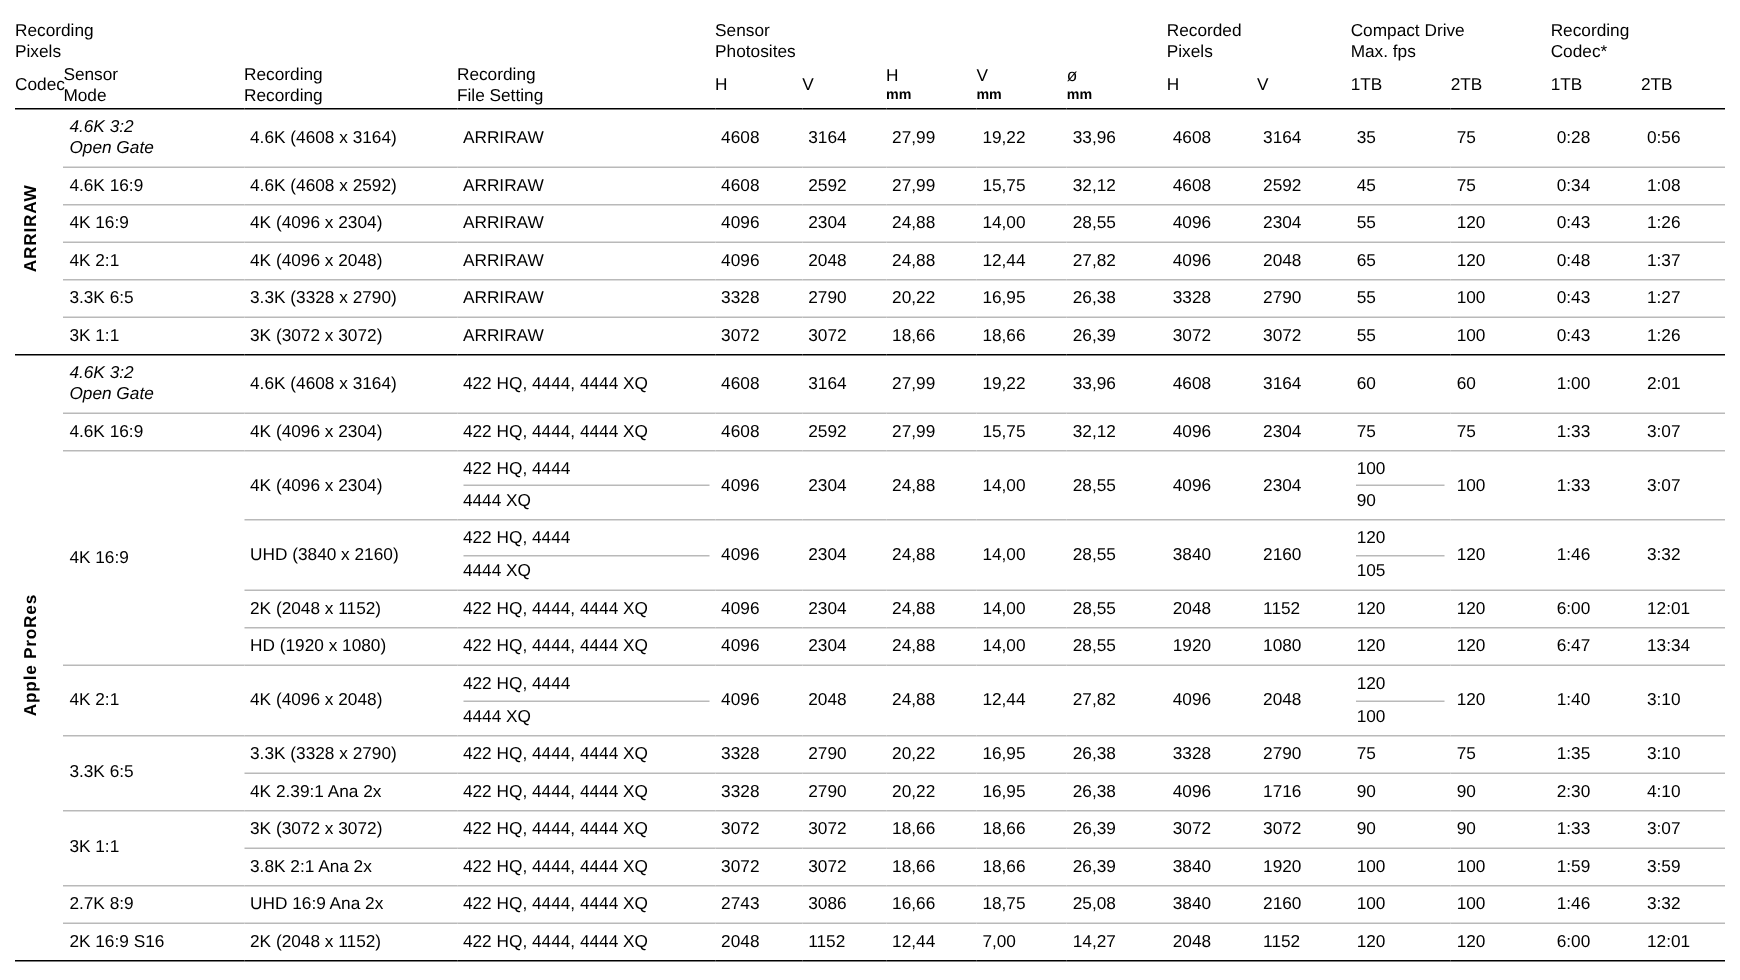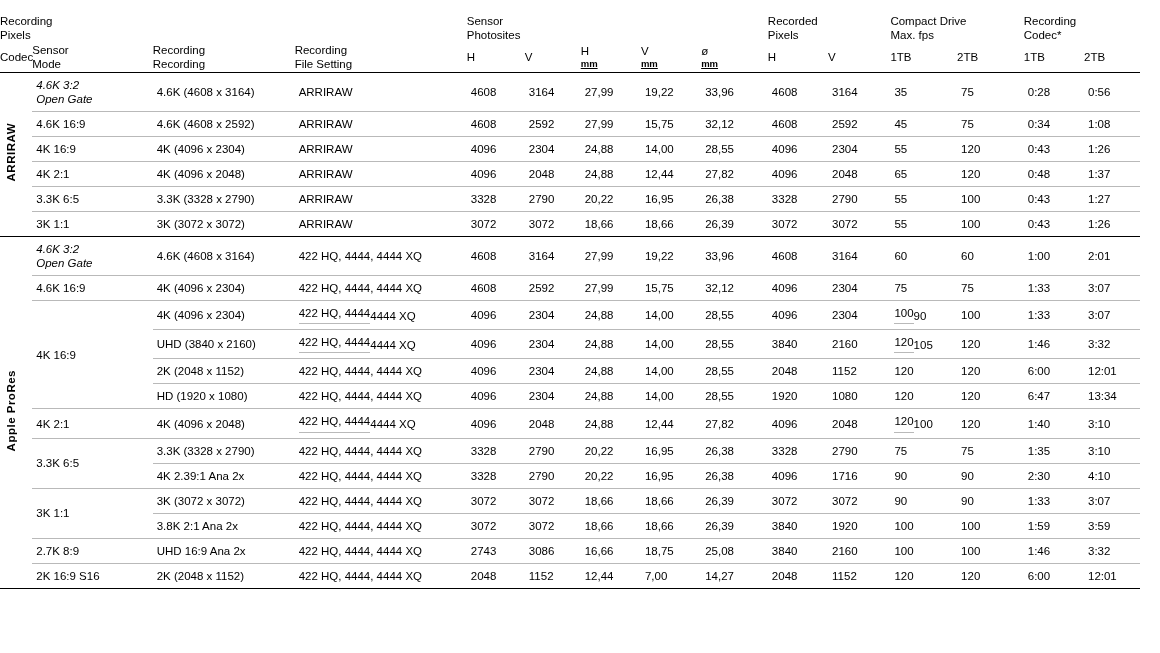--- a/index.html
+++ b/index.html
@@ -11,21 +11,21 @@
   #page {
     position: relative;
     width: 1160px;
     height: 653px;
     background: #ffffff;
     overflow: hidden;
   }
   table.spec {
     border-collapse: collapse;
     width: 1140px;
-    margin: 14px 10px 0 0;
+    margin: 14px 10px 0 10px;
     table-layout: fixed;
   }
   table.spec td, table.spec th {
     font-size: 11.5px;
     color: #000;
     padding: 0;
     vertical-align: middle;
     text-align: left;
     font-weight: normal;
   }
@@ -40,21 +40,20 @@
   .hdr-sub td {
     font-weight: bold;
     font-size: 11.5px;
     line-height: 1.25;
     padding: 4px 4px 7px 4px;
     vertical-align: top;
   }
   .hdr-sub td .sm {
     font-weight: bold;
     font-size: 9.5px;
-    text-decoration: underline;
   }
   tr.hdr-sub { border-bottom: 1.6px solid #000; }
 
   
   tr.row td {
     padding: 5px 4px;
     line-height: 1.22;
     border-bottom: 0.8px solid #b9b9b9;
   }
   tr.row.thick td { border-bottom: 1.4px solid #000; }
@@ -70,21 +69,21 @@
     transform: rotate(180deg);
     font-weight: bold;
     font-size: 11.5px;
     letter-spacing: 0.5px;
     white-space: nowrap;
     display: inline-block;
   }
 
   .cell-split {
     display: flex;
-    flex-direction: row;
+    flex-direction: column;
     line-height: 1.25;
   }
   .cell-split .top { padding-bottom: 3px; border-bottom: 0.8px solid #b9b9b9; }
   .cell-split .bot { padding-top: 3px; }
 
   .two-line { line-height: 1.25; font-style: italic; }
 
   
   col.c-rot    { width: 30px; }
   col.c-mode   { width: 112px; }

